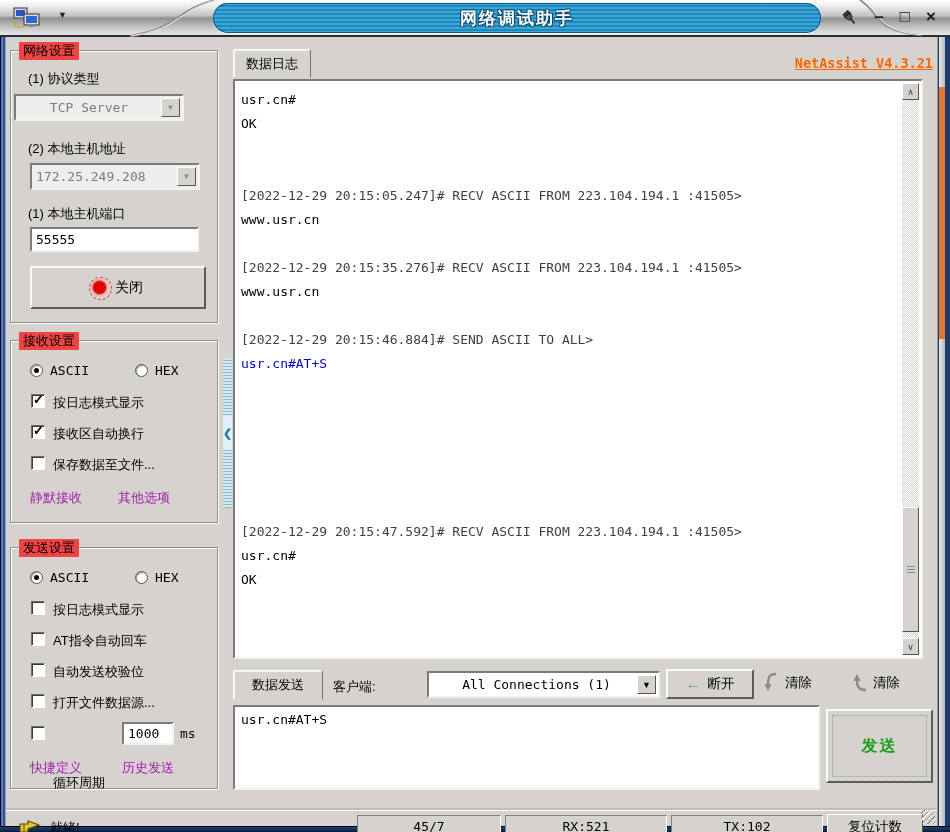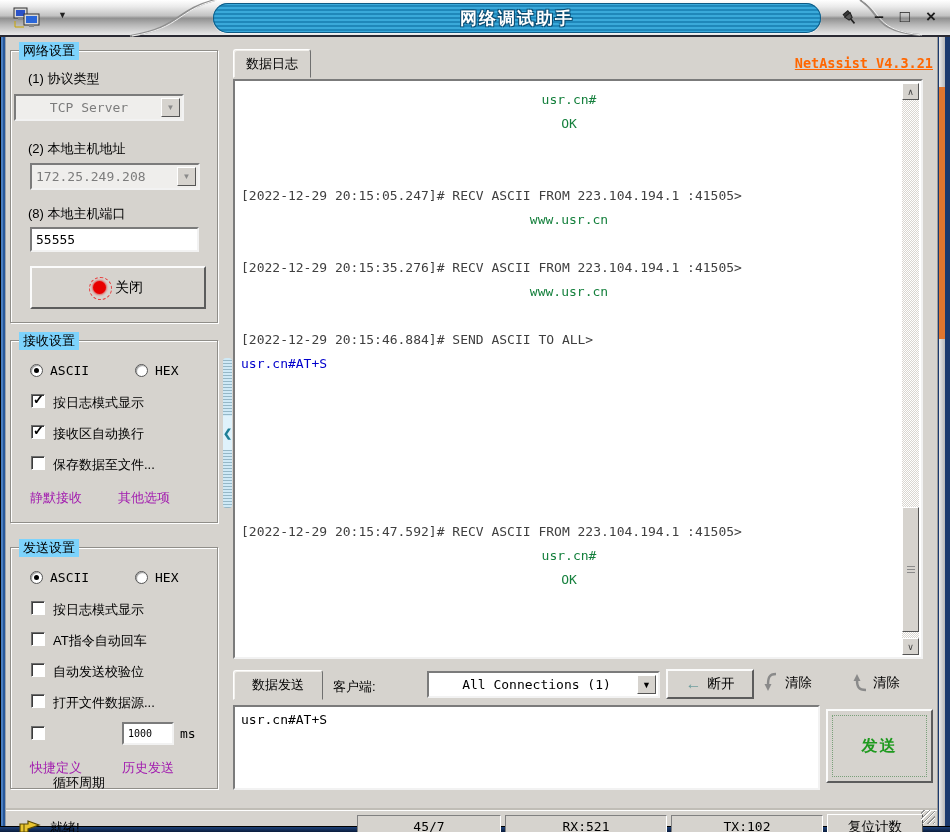--- a/index.html
+++ b/index.html
@@ -31,21 +31,21 @@
   .right-rest { position:absolute; left:1px; top:302px; width:6px; height:537px; background:linear-gradient(90deg,#e8e8e8,#b9b9b9); }
   .right-top { position:absolute; left:1px; top:0; width:6px; height:50px; background:linear-gradient(90deg,#e8e8e8,#b9b9b9); }
   .bottom-border { position:absolute; left:0; bottom:0; width:950px; height:6px; background:linear-gradient(180deg,#1d4178,#0a1c3c); border-top:1px solid #000; }
 
   
   .inset2 { border:2px solid; border-color:#7b7b7b #f2f2f2 #f2f2f2 #7b7b7b; background:#fff; }
   .outset2 { border:2px solid; border-color:#fbfbfb #5c5c5c #5c5c5c #fbfbfb; background:#d6d3ce; }
   .outset1 { border:1px solid; border-color:#fff #555 #555 #fff; background:#d6d3ce; }
   .inset1 { border:1px solid; border-color:#808080 #fff #fff #808080;text-align:center; }
   .group { position:absolute; border:1px solid #908e89; box-shadow:inset 1px 1px 0 #fff,1px 1px 0 #fff; }
-  .legend { position:absolute; top:-9px; left:8px; background:#7dd3fc; padding:0 4px; font-size:13px; }
+  .legend { position:absolute; top:-9px; left:8px; background:#ef4444; padding:0 4px; font-size:13px; }
   .lbl { position:absolute; font-size:13px; white-space:nowrap; }
   .link { position:absolute; color:#a21caf; font-size:13px; cursor:pointer; white-space:nowrap; }
   .checkbox { position:absolute; width:14px; height:14px; background:#fff; border:1px solid; border-color:#6d6d6d #fff #fff #6d6d6d; box-shadow:inset 1px 1px 0 #3c3c3c; }
   .checkbox.on::after { content:"✓"; position:absolute; left:1px; top:-3px; font-size:13px; font-weight:bold; color:#000; }
   .radio { position:absolute; width:13px; height:13px; border-radius:50%; background:#fff; border:1px solid #555; box-shadow:inset 1px 1px 1px #999; }
   .radio.on::after { content:""; position:absolute; left:3px; top:3px; width:5px; height:5px; border-radius:50%; background:#000; }
   .combo { position:absolute; height:27px; }
   .combo .field { position:absolute; inset:0; }
   .combo .dd { position:absolute; right:2px; top:2px; bottom:2px; width:19px; display:flex; align-items:center; justify-content:center; font-size:8px; cursor:pointer; }
   .mono { font-family:"DejaVu Sans Mono", monospace; }
@@ -64,21 +64,21 @@
   .splitter .arr { position:absolute; left:0; top:58px; width:9px; height:34px; background:#dff2fb; color:#1f7f96; font-size:11px; font-weight:bold; display:flex; align-items:center; justify-content:center; cursor:pointer; }
 
   
   .tab { position:absolute; background:#d6d3ce; border:1px solid; border-color:#fff #6f6f6f #d6d3ce #fff; border-radius:3px 3px 0 0; box-shadow:inset 1px 1px 0 #f2f0ec; display:flex; align-items:center; justify-content:center; font-size:13px; cursor:pointer; }
   #version-link { position:absolute; left:733px; top:55px; width:200px; text-align:right; color:#ff6600; font-weight:bold; font-size:13.5px; text-decoration:underline; font-family:"DejaVu Sans Mono",monospace; cursor:pointer; }
 
   #log-box { position:absolute; left:233px; top:79px; width:690px; height:580px; }
   #log-lines { position:absolute; left:2px; top:2px; right:20px; bottom:2px; overflow:hidden; padding:5px 4px; }
   .logline { height:24px; line-height:24px; font-family:"DejaVu Sans Mono",monospace; font-size:13px; white-space:pre; }
   .logline.info { color:#3f3f3f; }
-  .logline.recv { color:#15803d;text-align:center; }
+  .logline.recv { color:#000000; }
   .logline.send { color:#0000cc; }
 
   .scrollbar { position:absolute; top:2px; right:2px; width:17px; bottom:2px; background:#efede8;
     background-image:repeating-conic-gradient(#fff 0 25%,#d9d6d0 0 50%); background-size:2px 2px; }
   .sb-btn { position:absolute; left:0; width:17px; height:17px; display:flex; align-items:center; justify-content:center; font-size:9px; color:#444; cursor:pointer; }
   .sb-thumb { position:absolute; left:0; width:17px; top:424px; height:125px; cursor:grab; }
   .sb-grip { position:absolute; left:4px; top:58px; width:8px; height:8px;
     background:repeating-linear-gradient(180deg,#8a8a8a 0 1px,transparent 1px 3px); }
 
   
@@ -155,21 +155,21 @@
   <span class="lbl" style="left:28px; top:70px;">(1) 协议类型</span>
   <div class="combo combo-disabled inset2" style="left:14px; top:94px; width:170px;">
     <div class="field" style="padding-right:20px;">TCP Server</div>
     <div class="dd outset1">▼</div>
   </div>
   <span class="lbl" style="left:28px; top:140px;">(2) 本地主机地址</span>
   <div class="combo combo-disabled inset2" style="left:30px; top:163px; width:170px;">
     <div class="field" style="justify-content:flex-start; padding-left:4px; padding-right:20px;">172.25.249.208</div>
     <div class="dd outset1">▼</div>
   </div>
-  <span class="lbl" style="left:28px; top:205px;">(8) 本地主机端口</span>
+  <span class="lbl" style="left:28px; top:205px;">(1) 本地主机端口</span>
   <input id="port-input" class="inset2 mono" value="55555" style="">
   <div class="conn-btn outset2">
     <span class="red-dot"></span>
     <span>关闭</span>
   </div>
 
   <div class="group" style="left:10px; top:340px; width:208px; height:183px;">
     <span class="legend">接收设置</span>
   </div>
   <span class="radio on" style="left:30px; top:364px;"></span>
@@ -195,21 +195,21 @@
   <span class="checkbox" style="left:31px; top:601px;"></span>
   <span class="lbl" style="left:53px; top:601px;">按日志模式显示</span>
   <span class="checkbox" style="left:31px; top:632px;"></span>
   <span class="lbl" style="left:53px; top:632px;">AT指令自动回车</span>
   <span class="checkbox" style="left:31px; top:663px;"></span>
   <span class="lbl" style="left:53px; top:663px;">自动发送校验位</span>
   <span class="checkbox" style="left:31px; top:694px;"></span>
   <span class="lbl" style="left:53px; top:694px;">打开文件数据源...</span>
   <span class="checkbox" style="left:31px; top:726px;"></span>
   <span class="lbl" style="left:53px; top:726px;margin-top:48px;">循环周期</span>
-  <input class="inset2 mono" style="position: absolute; left: 122px; top: 722px; width: 52px; height: 23px; padding: 2px 4px; font-size: 10px;" value="1000">
+  <input class="inset2 mono" style="position: absolute; left: 122px; top: 722px; width: 52px; height: 23px; padding: 2px 4px; font-size: 13px;" value="1000">
   <span class="lbl mono" style="left:180px; top:726px;">ms</span>
   <a class="link" style="left:30px; top:759px;">快捷定义</a>
   <a class="link" style="left:122px; top:759px;">历史发送</a>
 
   <div class="splitter">
     <div class="arr">❮</div>
   </div>
 
   <div class="tab" style="left:233px; top:49px; width:78px; height:29px;">
     <span>数据日志</span>

